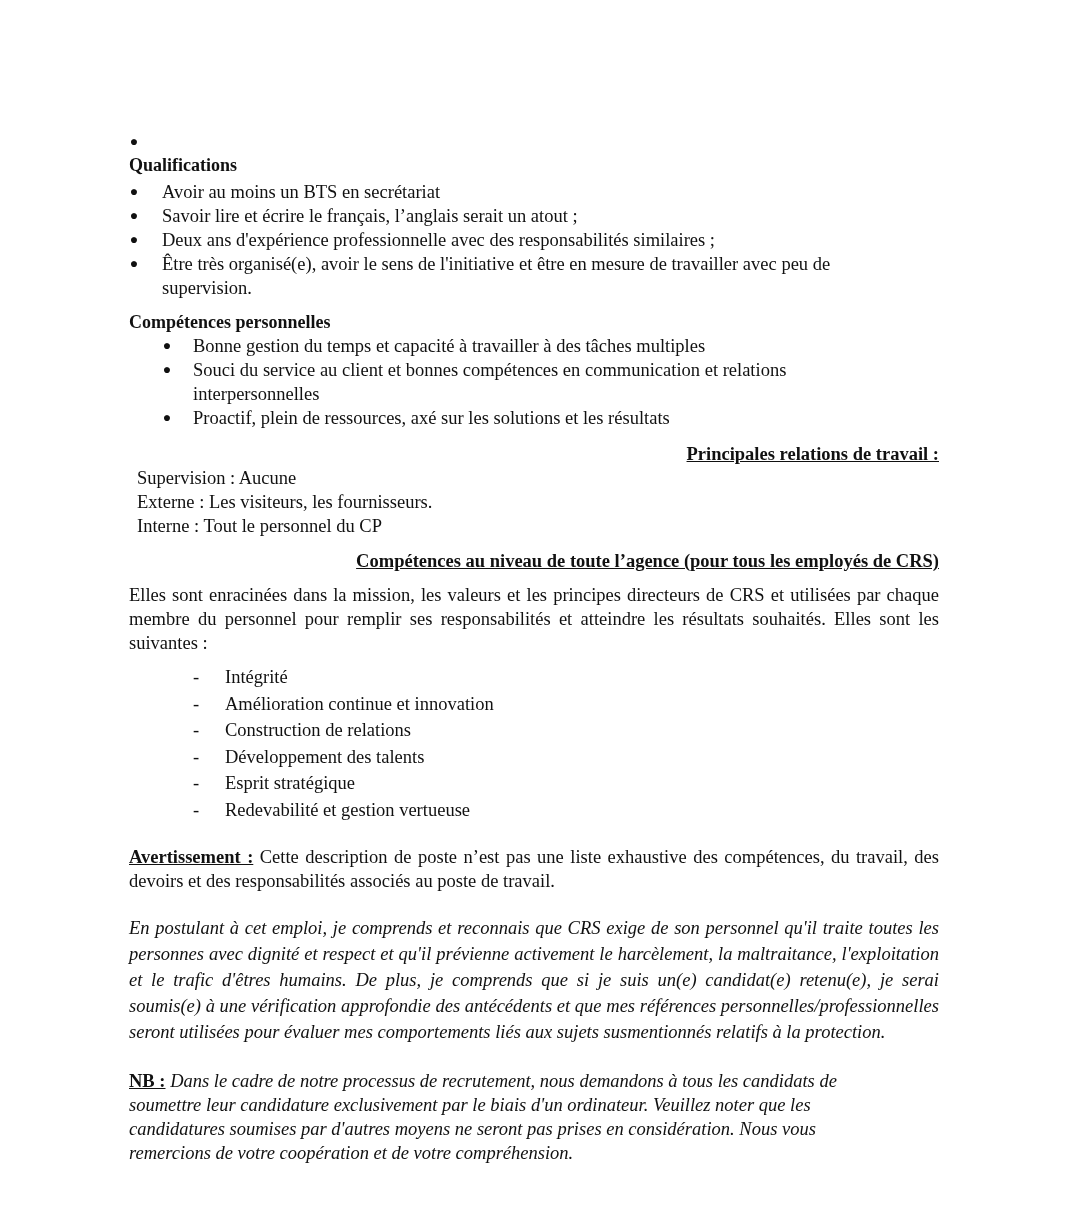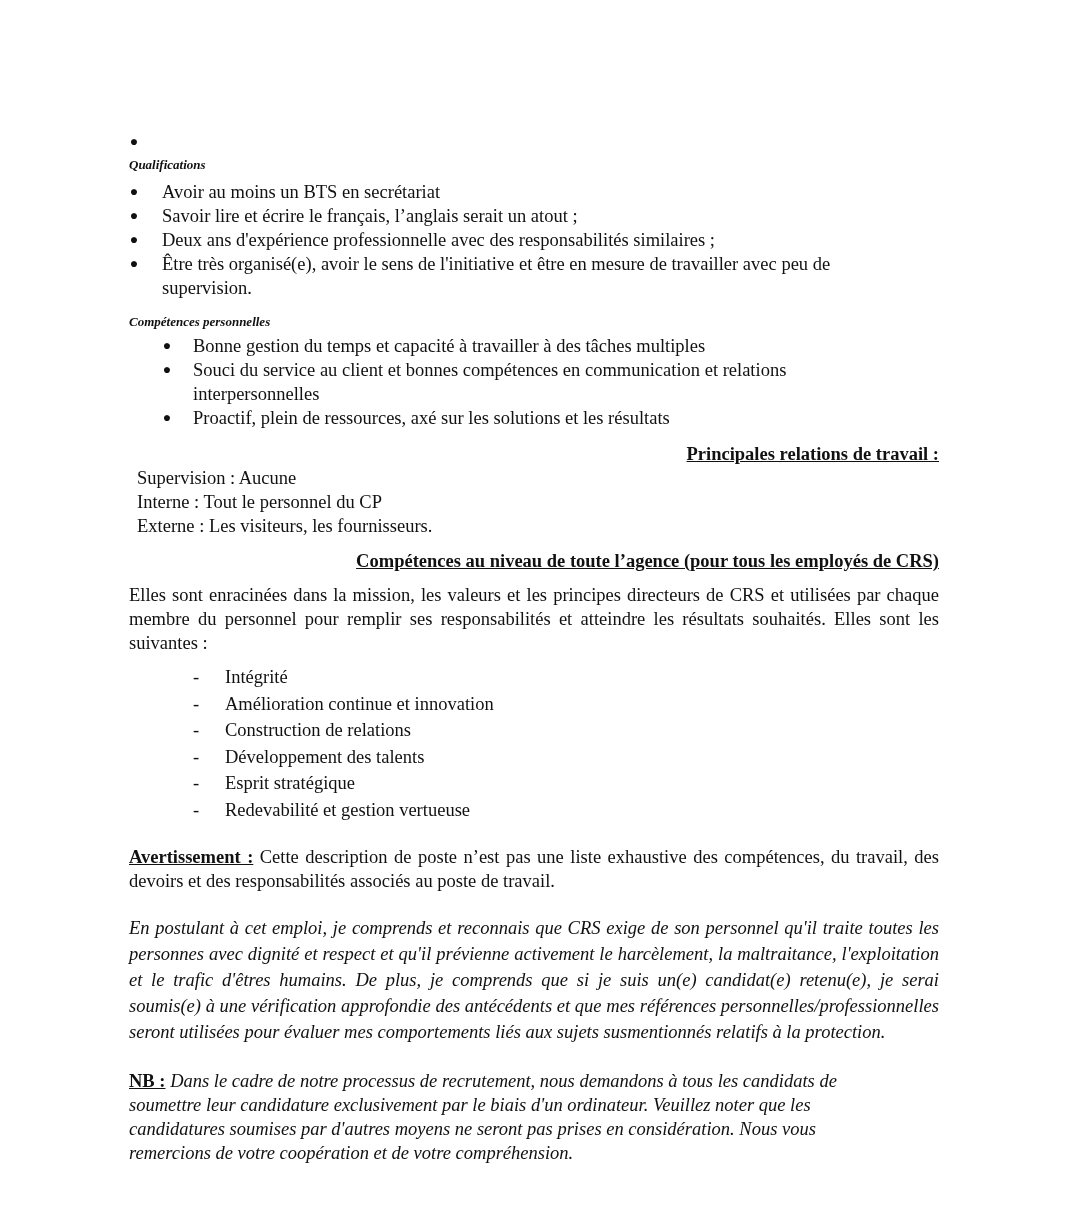--- a/index.html
+++ b/index.html
@@ -8,21 +8,21 @@
       font-family: "Liberation Serif", serif; color: #111111;
       font-size: 18.5px; line-height: 24px;
     }
     .page { position: absolute; left: 129px; top: 130px; width: 810px; }
     .bullet-row { position: relative; padding-left: 33px; }
     .bullet-row .dot { position: absolute; left: 0; top: 0; width: 10px; text-align: center; font-size: 14px; }
     .indent-row { position: relative; padding-left: 64px; }
     .indent-row .dot { position: absolute; left: 33px; top: 0; width: 10px; text-align: center; font-size: 14px; }
     .dash-row { position: relative; padding-left: 96px; height: 26.5px; line-height: 26.5px; }
     .dash-row .dash { position: absolute; left: 64px; top: 0; }
-    h3 { margin: 0; font-size: 13px; font-weight: bold; line-height: 24px; font-style: italic; }
+    h3 { margin: 0; font-size: 18px; font-weight: bold; line-height: 24px; }
     .ul { text-decoration: underline; font-weight: bold; text-align: right; }
     .justify { text-align: justify; }
     .italic { font-style: italic; }
     .italic.spaced { line-height: 26px; font-family: Liberation Serif, serif; }
     .b { font-weight: normal; margin-left: 8px; }
   </style>
 </head>
 <body>
 
 <div class="page">
@@ -66,24 +66,24 @@
       <span>Proactif, plein de ressources, axé sur les solutions et les résultats</span>
     </div>
   </div>
 
   <div style="margin-top:12px">
     <div class="ul">Principales relations de travail :</div>
     <div>
       <span class="b">Supervision :</span><span> Aucune</span>
     </div>
     <div>
-      <span class="b">Interne :</span><span> Tout le personnel du CP</span>
+      <span class="b">Externe :</span><span> Les visiteurs, les fournisseurs.</span>
     </div>
     <div>
-      <span class="b">Externe :</span><span> Les visiteurs, les fournisseurs.</span>
+      <span class="b">Interne :</span><span> Tout le personnel du CP</span>
     </div>
   </div>
 
   <div style="margin-top:11px">
     <div class="ul">Compétences au niveau de toute l’agence (pour tous les employés de CRS)</div>
     <p class="justify" style="margin:10px 0 0 0">Elles sont enracinées dans la mission, les valeurs et les principes directeurs de CRS et utilisées par chaque membre du personnel pour remplir ses responsabilités et atteindre les résultats souhaités. Elles sont les suivantes :</p>
     <div style="margin-top:9px">
       <div class="dash-row">
         <span class="dash">-</span>
         <span>Intégrité</span>

